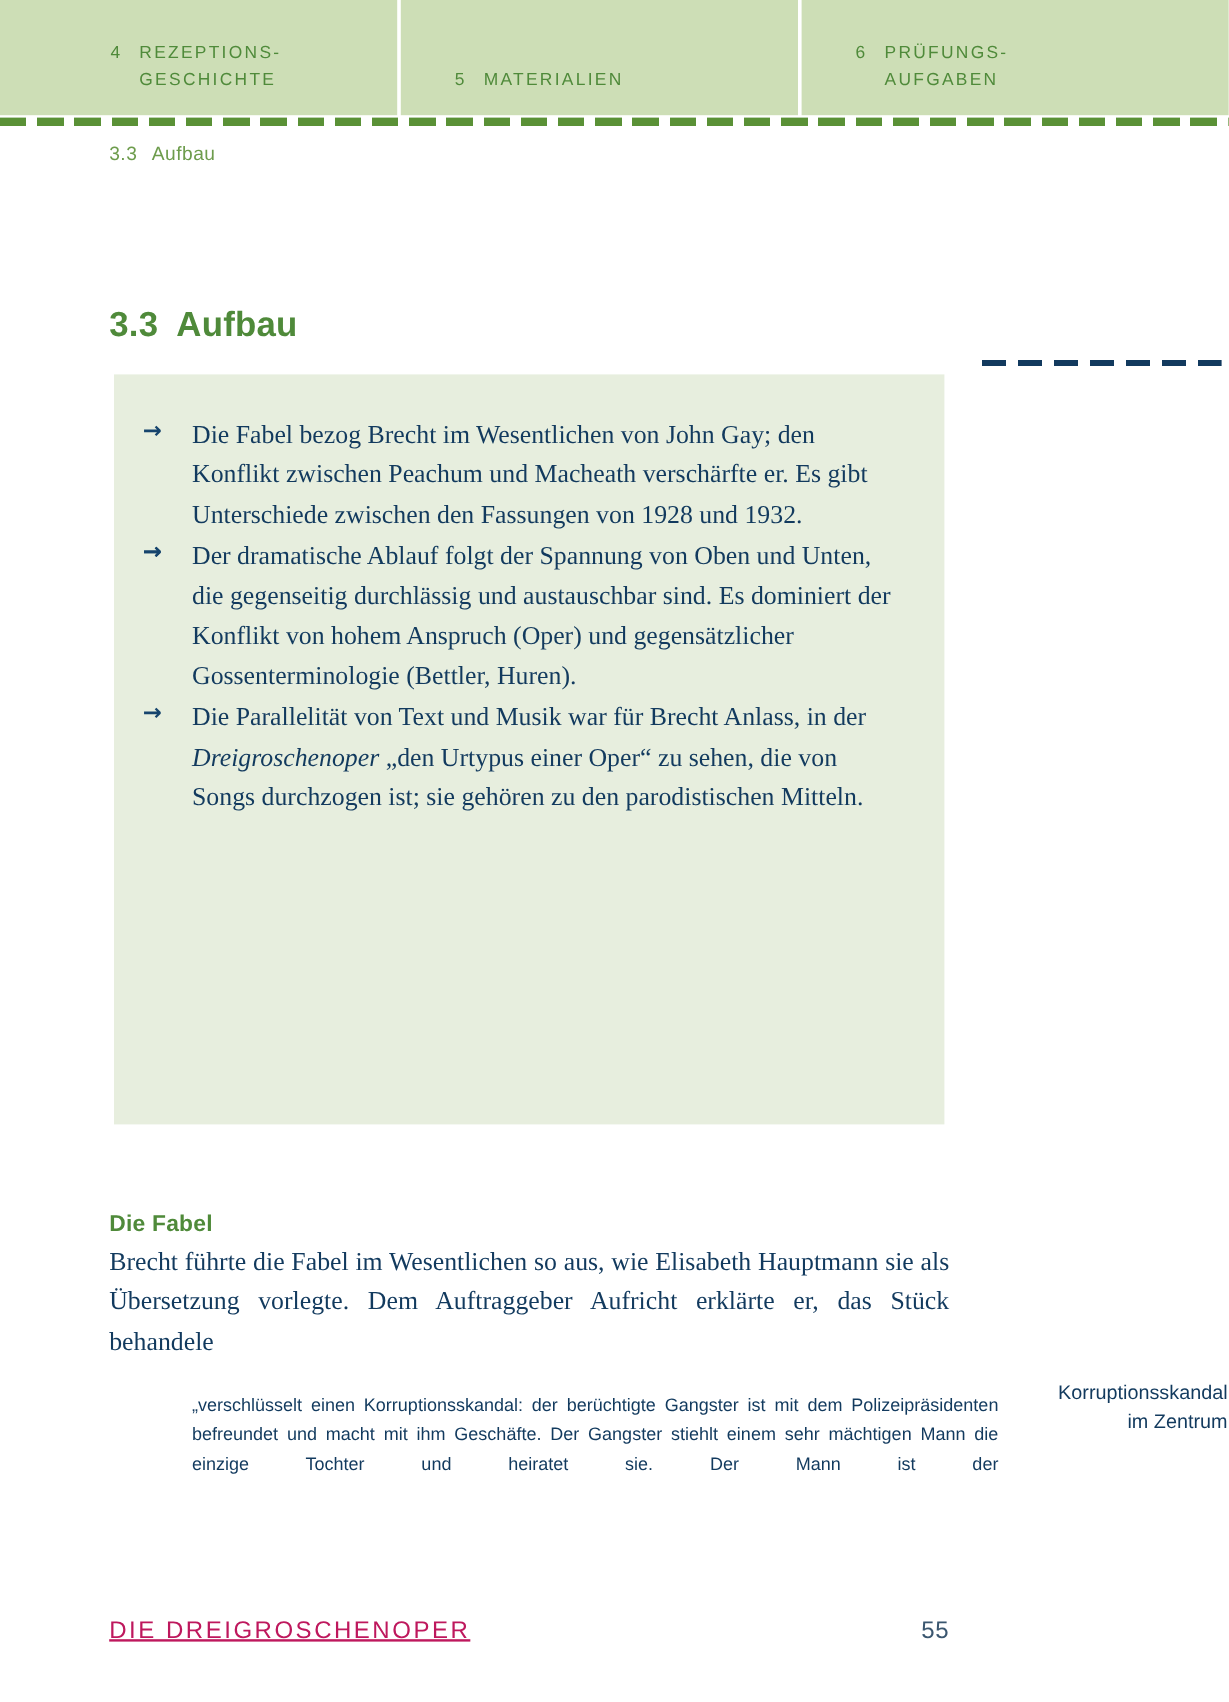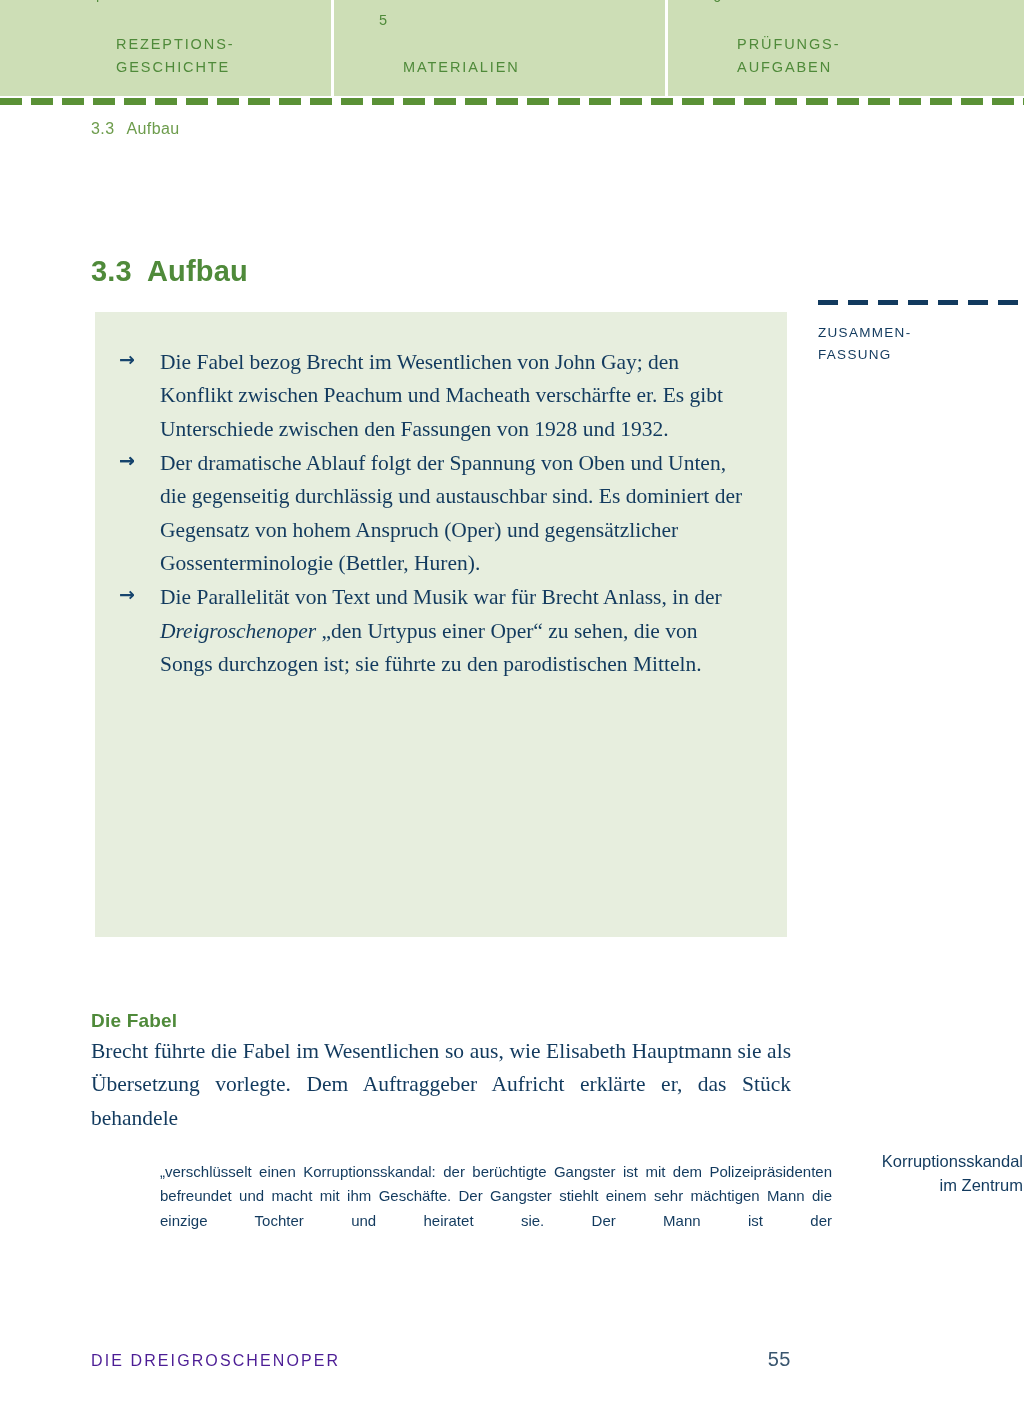--- a/index.html
+++ b/index.html
@@ -45,21 +45,20 @@
     letter-spacing: 1.9px;
     line-height: 1.55;
     font-weight: 400;
   }
   .tab-num {
     margin-right: 16px;
     letter-spacing: 0;
   }
   .tab-label {
     max-width: 190px;
-    margin-top: 47px;
   }
 
   .header-rule {
     position: absolute;
     left: 0;
     top: 98px;
     width: 1024px;
     height: 7px;
     background-image: repeating-linear-gradient(
       to right,
@@ -203,23 +202,24 @@
   .footer {
     position: absolute;
     left: 91px;
     top: 1348px;
     width: 700px;
     display: flex;
     justify-content: space-between;
     align-items: baseline;
   }
   .footer-title {
-    color: #4c1d95;
-    font-size: 16px;
+    color: #be185d;
+    font-size: 20px;
     letter-spacing: 2.1px;
+    text-decoration: underline;
   }
   .footer-page {
     color: #3a566f;
     font-size: 20px;
     font-weight: normal;
     letter-spacing: 0.5px;
   }
 </style>
 </head>
 <body>
@@ -264,33 +264,32 @@
 
     <li>
       <span class="bullet-arrow">→</span><span>Die Fabel bezog Brecht im Wesentlichen von John Gay; den Konflikt zwischen Peachum und Macheath verschärfte er. Es gibt Unterschiede zwischen den Fassungen von 1928 und 1932.</span>
     </li>
 
     <li>
       <span class="bullet-arrow">→</span>
     </li>
 
     <li>
-      <span class="bullet-arrow">→</span><span>Der dramatische Ablauf folgt der Spannung von Oben und Unten, die gegenseitig durchlässig und austauschbar sind. Es dominiert der Gegensatz von hohem Anspruch (Oper) und gegensätzlicher Gossenterminologie (Bettler, Huren).</span>
+      <span class="bullet-arrow">→</span><span>Der dramatische Ablauf folgt der Spannung von Oben und Unten, die gegenseitig durchlässig und austauschbar sind. Es dominiert der Konflikt von hohem Anspruch (Oper) und gegensätzlicher Gossenterminologie (Bettler, Huren).</span>
     </li>
 
     <li>
-      <span class="bullet-arrow">→</span><span>Die Parallelität von Text und Musik war für Brecht Anlass, in der </span><span class="it">Dreigroschenoper</span><span> „den Urtypus einer Oper“ zu sehen, die von Songs durchzogen ist; sie führte zu den parodistischen Mitteln.</span>
+      <span class="bullet-arrow">→</span><span>Die Parallelität von Text und Musik war für Brecht Anlass, in der </span><span class="it">Dreigroschenoper</span><span> „den Urtypus einer Oper“ zu sehen, die von Songs durchzogen ist; sie gehören zu den parodistischen Mitteln.</span>
     </li>
 
   </ul>
 </div>
 
 <div class="margin-note note-summary">
   <div class="note-rule"></div>
-  <div class="note-text">ZUSAMMEN-<br>FASSUNG</div>
 </div>
 
 <h2 class="section-heading">Die Fabel</h2>
 
 <p class="body-text">Brecht führte die Fabel im Wesentlichen so aus, wie Elisabeth Hauptmann sie als Übersetzung vorlegte. Dem Auftraggeber Aufricht erklärte er, das Stück behandele</p>
 
 <blockquote class="quote-block">„verschlüsselt einen Korruptionsskandal: der berüchtigte Gangster ist mit dem Polizeipräsidenten befreundet und macht mit ihm Geschäfte. Der Gangster stiehlt einem sehr mächtigen Mann die einzige Tochter und heiratet sie. Der Mann ist der</blockquote>
 
 <div class="margin-note note-korruption">Korruptionsskandal<br>im Zentrum</div>
 

